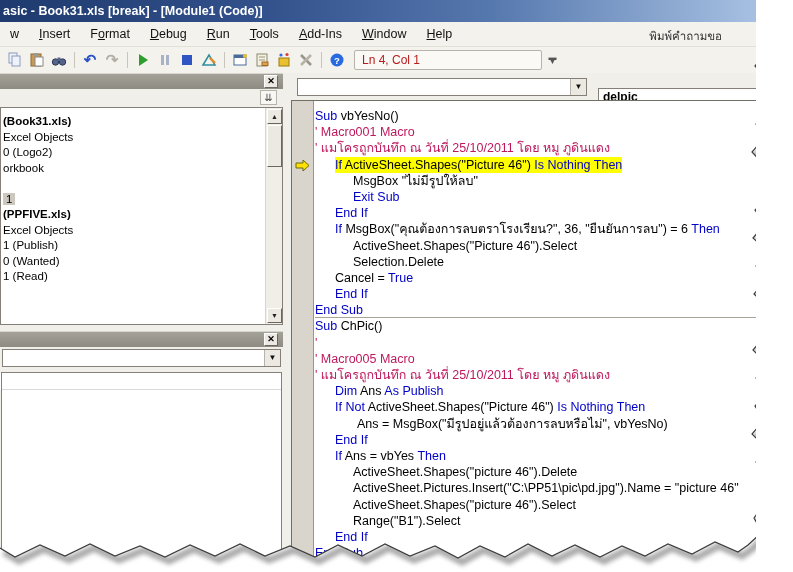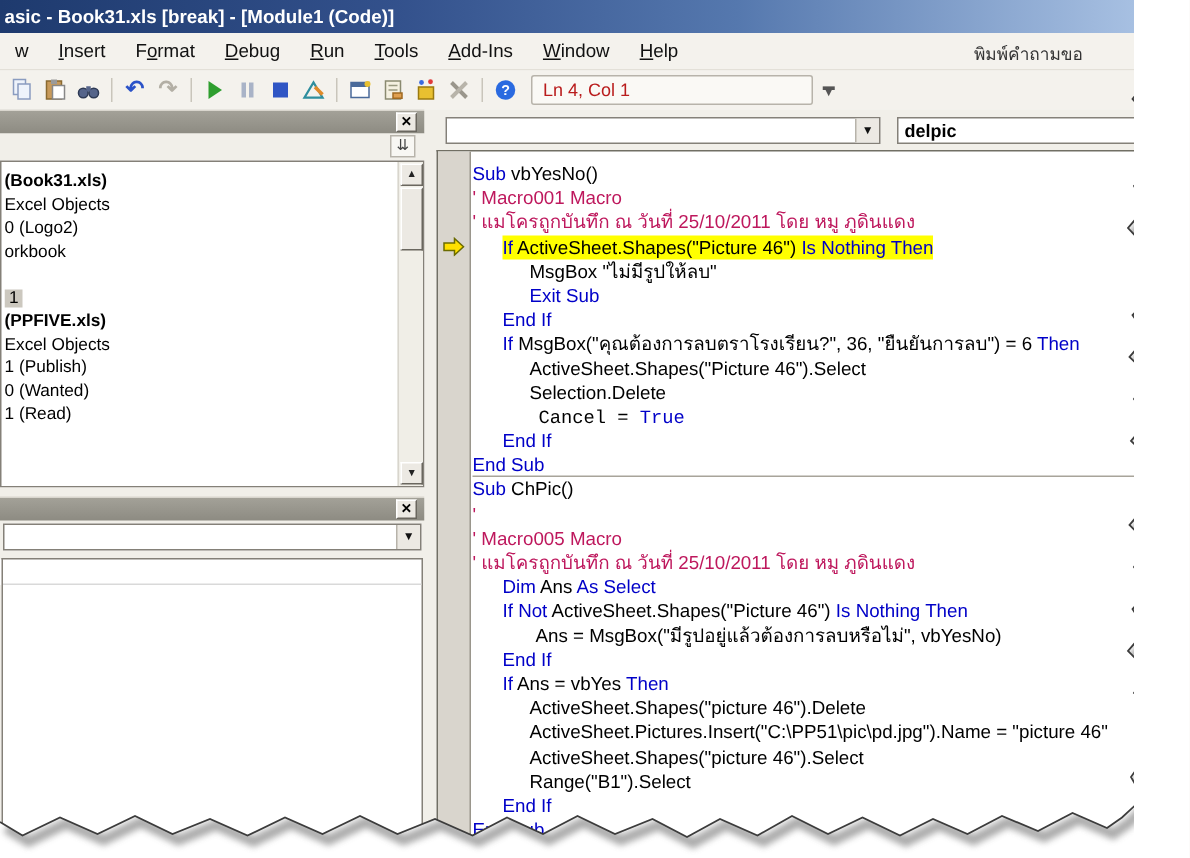--- a/index.html
+++ b/index.html
@@ -107,21 +107,21 @@
   }
   .props-list {
     position:absolute; left:1px; right:1px; top:41px; bottom:0;
     background:#fff; border:1px solid #848078; border-bottom:none;
   }
   .props-grid-line { height:17px; border-bottom:1px solid #d9d9d9; }
   
   .code-pane { position:absolute; left:291px; top:0; right:0; bottom:0; background:#f1efe9; }
   .combos-row { position:absolute; left:0; top:3px; right:0; height:24px; }
   .combo-general { position:absolute; left:6px; top:2px; width:290px; }
-  .combo-proc   { position:absolute; left:307px; top:2px; width:185px; }
+  .combo-proc   { position:absolute; left:307px; top:12px; width:185px; }
   .code-area {
     position:absolute; left:0; top:27px; right:0; bottom:0;
     background:#fff; border-top:1px solid #716f64; border-left:1px solid #716f64;
   }
   .gutter {
     position:absolute; left:0; top:0; bottom:0; width:22px;
     background:#d9d5cd; border-right:1px solid #9a968c;
   }
   .exec-arrow { position:absolute; left:3px; width:15px; height:13px; }
   .code-lines { position:absolute; left:23px; top:7px; right:0; }
@@ -320,28 +320,28 @@
             <div class="cl"><span style="margin-left: 0px; display: inline-block;"><span class="sk">Sub</span><span class="sn"> vbYesNo()</span></span></div>
             <div class="cl"><span style="margin-left: 0px; display: inline-block;"><span class="sc">' Macro001 Macro</span></span></div>
             <div class="cl"><span style="margin-left: 0px; display: inline-block;"><span class="sc">' แมโครถูกบันทึก ณ วันที่ 25/10/2011 โดย หมู ภูดินแดง</span></span></div>
             <div class="cl"><span class="hl" style="margin-left: 20px; display: inline-block;"><span class="sk">If</span><span class="sn"> ActiveSheet.Shapes("Picture 46") </span><span class="sk">Is</span><span class="sn"> </span><span class="sk">Nothing</span><span class="sn"> </span><span class="sk">Then</span></span></div>
             <div class="cl"><span style="margin-left: 38px; display: inline-block;"><span class="sn">MsgBox "ไม่มีรูปให้ลบ"</span></span></div>
             <div class="cl"><span style="margin-left: 38px; display: inline-block;"><span class="sk">Exit Sub</span></span></div>
             <div class="cl"><span style="margin-left: 20px; display: inline-block;"><span class="sk">End If</span></span></div>
             <div class="cl"><span style="margin-left: 20px; display: inline-block;"><span class="sk">If</span><span class="sn"> MsgBox("คุณต้องการลบตราโรงเรียน?", 36, "ยืนยันการลบ") = 6 </span><span class="sk">Then</span></span></div>
             <div class="cl"><span style="margin-left: 38px; display: inline-block;"><span class="sn">ActiveSheet.Shapes("Picture 46").Select</span></span></div>
             <div class="cl"><span style="margin-left: 38px; display: inline-block;"><span class="sn">Selection.Delete</span></span></div>
-            <div class="cl"><span style="margin-left: 44px; display: inline-block; font-family: Liberation Mono, monospace;"><span class="sn">Cancel = </span><span class="sk">True</span></span></div>
+            <div class="cl"><span style="margin-left: 20px; display: inline-block;"><span class="sn">Cancel = </span><span class="sk">True</span></span></div>
             <div class="cl"><span style="margin-left: 20px; display: inline-block;"><span class="sk">End If</span></span></div>
             <div class="cl divider"><span style="margin-left: 0px; display: inline-block;"><span class="sk">End Sub</span></span></div>
             <div class="cl"><span style="margin-left: 0px; display: inline-block;"><span class="sk">Sub</span><span class="sn"> ChPic()</span></span></div>
             <div class="cl"><span style="margin-left: 0px; display: inline-block;"><span class="sc">'</span></span></div>
             <div class="cl"><span style="margin-left: 0px; display: inline-block;"><span class="sc">' Macro005 Macro</span></span></div>
             <div class="cl"><span style="margin-left: 0px; display: inline-block;"><span class="sc">' แมโครถูกบันทึก ณ วันที่ 25/10/2011 โดย หมู ภูดินแดง</span></span></div>
-            <div class="cl"><span style="margin-left: 20px; display: inline-block;"><span class="sk">Dim</span><span class="sn"> Ans </span><span class="sk">As</span><span class="sn"> </span><span class="sk">Select</span></span></div>
+            <div class="cl"><span style="margin-left: 20px; display: inline-block;"><span class="sk">Dim</span><span class="sn"> Ans </span><span class="sk">As</span><span class="sn"> </span><span class="sk">Publish</span></span></div>
             <div class="cl"><span style="margin-left: 20px; display: inline-block;"><span class="sk">If</span><span class="sn"> </span><span class="sk">Not</span><span class="sn"> ActiveSheet.Shapes("Picture 46") </span><span class="sk">Is</span><span class="sn"> </span><span class="sk">Nothing</span><span class="sn"> </span><span class="sk">Then</span></span></div>
             <div class="cl"><span style="margin-left: 42px; display: inline-block;"><span class="sn">Ans = MsgBox("มีรูปอยู่แล้วต้องการลบหรือไม่", vbYesNo)</span></span></div>
             <div class="cl"><span style="margin-left: 20px; display: inline-block;"><span class="sk">End If</span></span></div>
             <div class="cl"><span style="margin-left: 20px; display: inline-block;"><span class="sk">If</span><span class="sn"> Ans = vbYes </span><span class="sk">Then</span></span></div>
             <div class="cl"><span style="margin-left: 38px; display: inline-block;"><span class="sn">ActiveSheet.Shapes("picture 46").Delete</span></span></div>
             <div class="cl"><span style="margin-left: 38px; display: inline-block;"><span class="sn">ActiveSheet.Pictures.Insert("C:\PP51\pic\pd.jpg").Name = "picture 46"</span></span></div>
             <div class="cl"><span style="margin-left: 38px; display: inline-block;"><span class="sn">ActiveSheet.Shapes("picture 46").Select</span></span></div>
             <div class="cl"><span style="margin-left: 38px; display: inline-block;"><span class="sn">Range("B1").Select</span></span></div>
             <div class="cl"><span style="margin-left: 20px; display: inline-block;"><span class="sk">End If</span></span></div>
             <div class="cl"><span style="margin-left: 0px; display: inline-block;"><span class="sk">End Sub</span></span></div>

